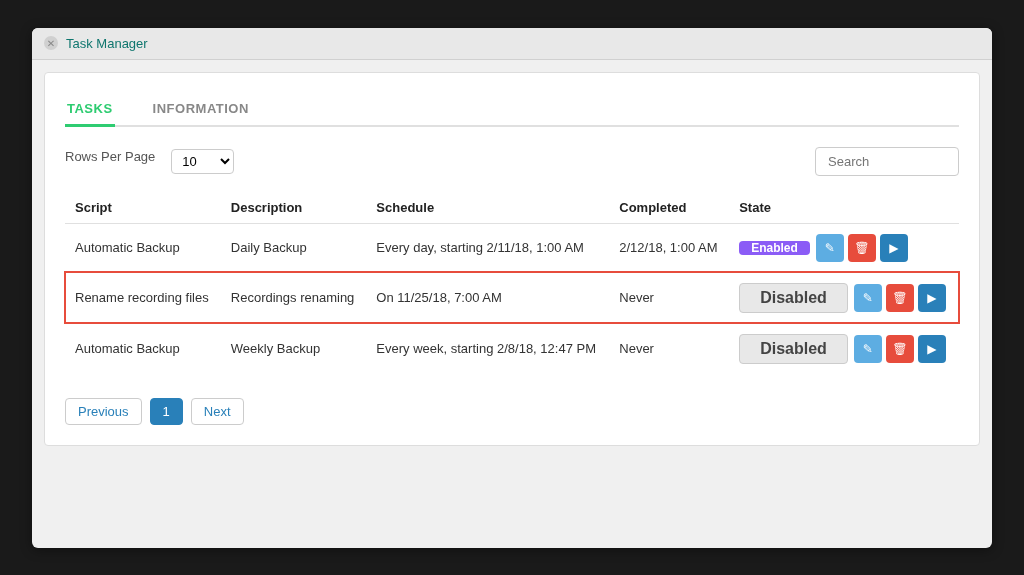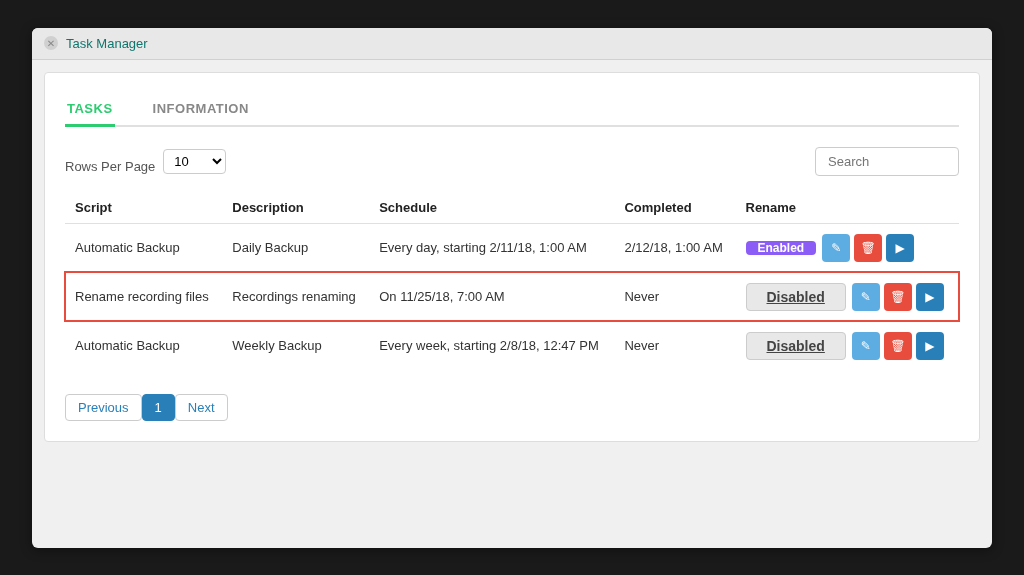--- a/index.html
+++ b/index.html
@@ -76,22 +76,22 @@
       border-bottom: 3px solid #2ecc71;
     }
     .toolbar {
       display: flex;
       align-items: center;
       justify-content: space-between;
       margin-bottom: 16px;
     }
     .rows-per-page {
       display: flex;
-      align-items: flex-end;
-      gap: 8px;
+      align-items: flex-start;
+      gap: 16px;
       font-size: 13px;
       color: #555;
     }
     .rows-select {
       border: 1px solid #ccc;
       border-radius: 4px;
       padding: 3px 20px 3px 6px;
       font-size: 13px;
       appearance: auto;
       background: #fff;
@@ -151,25 +151,24 @@
       font-weight: 600;
       cursor: pointer;
       white-space: nowrap;
     }
     .btn-disabled-gray {
       background: #e8e8e8;
       color: #444;
       border: 1px solid #ccc;
       border-radius: 4px;
       padding: 5px 20px;
-      font-size: 14px;
+      font-size: 16px;
       font-weight: 600;
       cursor: pointer;
       white-space: nowrap;
-      text-decoration: underline;
     }
     .icon-btn {
       width: 28px;
       height: 28px;
       border: none;
       border-radius: 4px;
       cursor: pointer;
       display: inline-flex;
       align-items: center;
       justify-content: center;
@@ -199,21 +198,21 @@
       margin-top: 16px;
       padding-top: 8px;
     }
     .displaying-text {
       font-size: 13px;
       color: #555;
     }
     .pagination {
       display: flex;
       align-items: center;
-      gap: 0;
+      gap: 8px;
     }
     .page-btn {
       padding: 5px 12px;
       border: 1px solid #ccc;
       background: #fff;
       border-radius: 4px;
       font-size: 13px;
       cursor: pointer;
       color: #555;
     }
@@ -261,21 +260,21 @@
       <input class="search-input" type="text" placeholder="Search" style="">
     </div>
 
     <table>
       <thead>
         <tr>
           <th>Script</th>
           <th>Description</th>
           <th>Schedule</th>
           <th>Completed</th>
-          <th>Rename</th>
+          <th>State</th>
         </tr>
       </thead>
       <tbody id="table-body">
       <tr>
       <td>Automatic Backup</td>
       <td>Daily Backup</td>
       <td>Every day, starting 2/11/18, 1:00 AM</td>
       <td>2/12/18, 1:00 AM</td>
       <td>
         <div class="state-cell">

